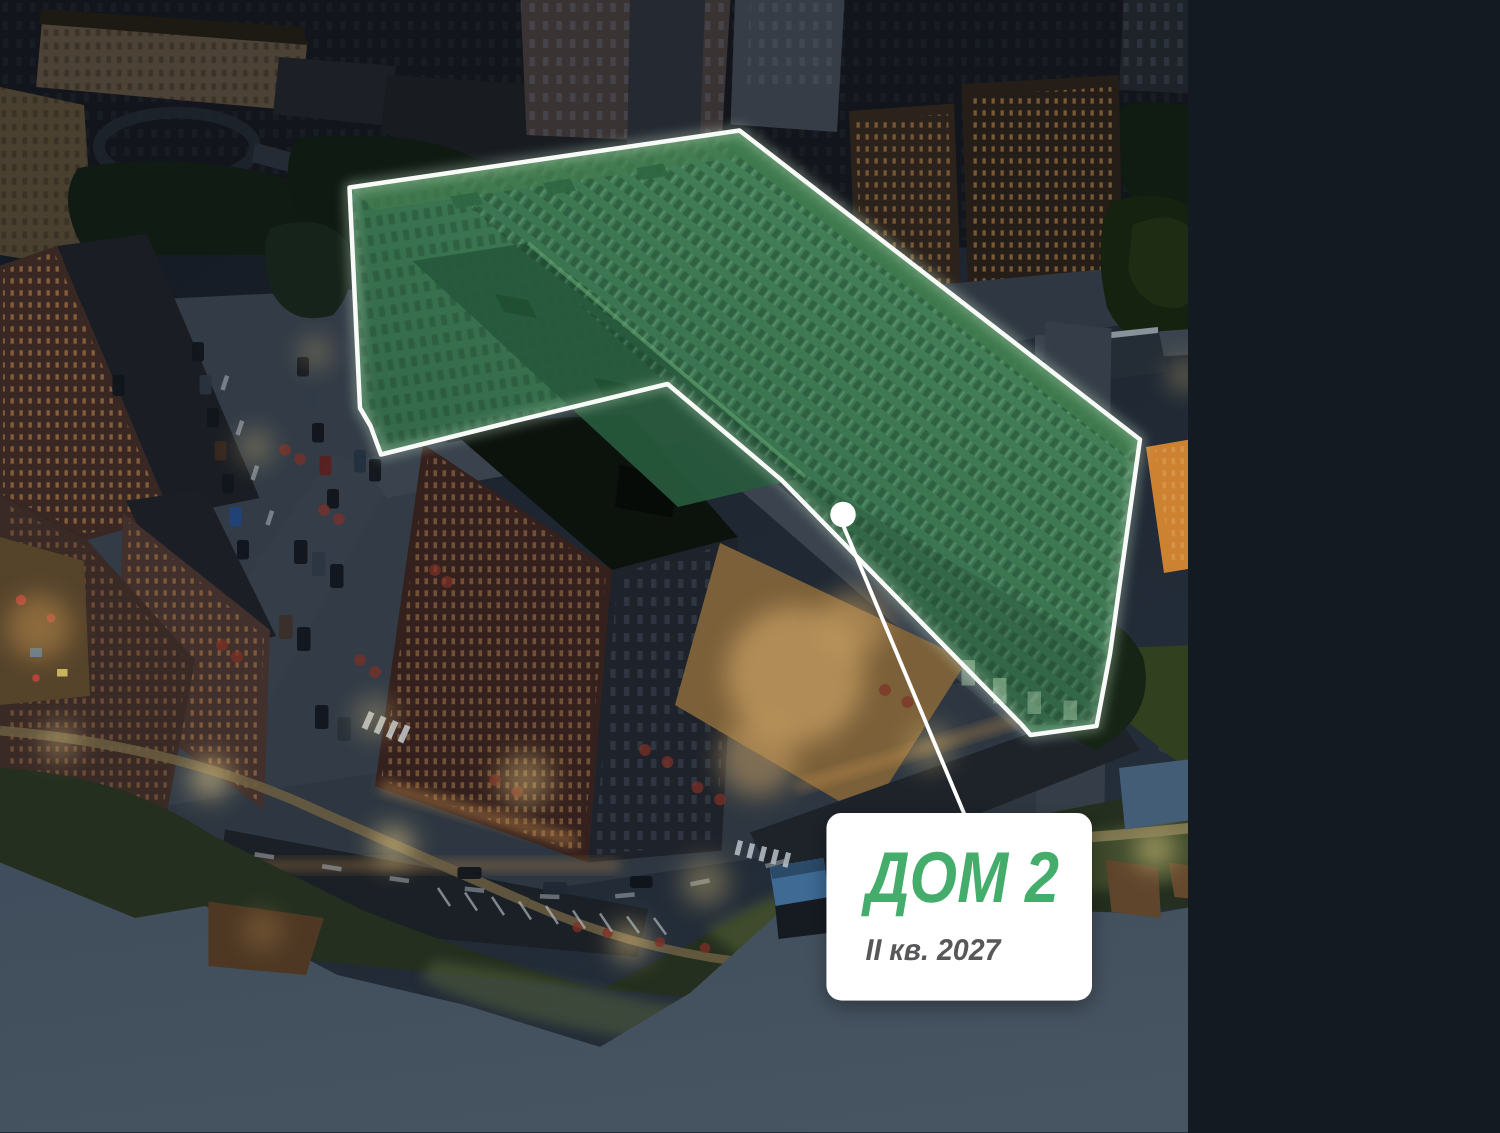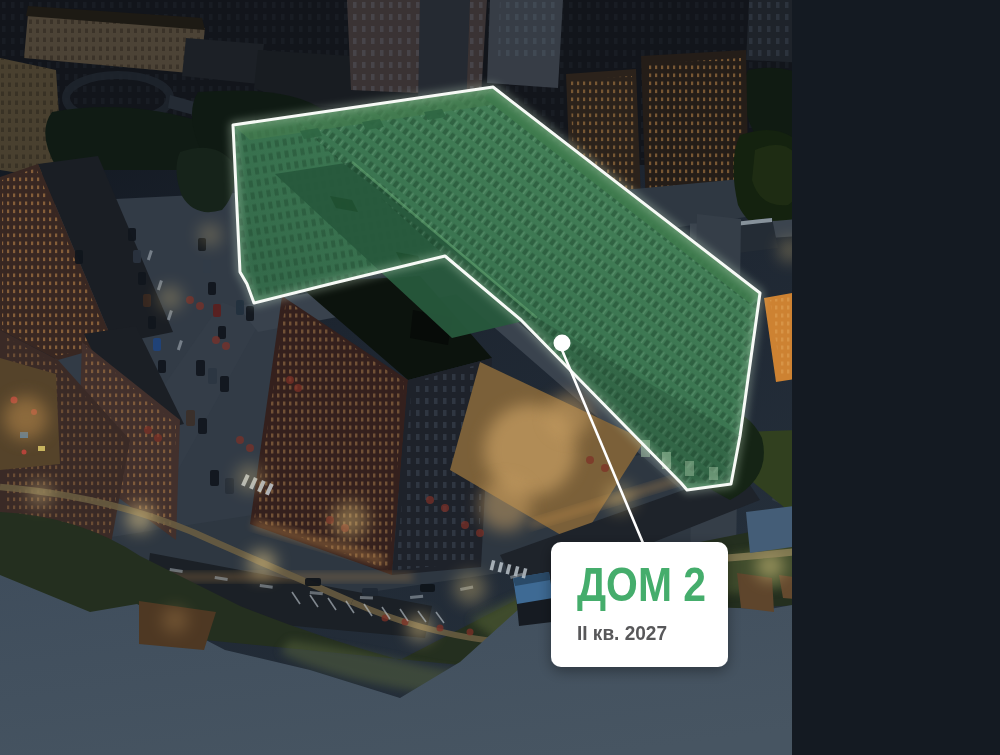--- a/index.html
+++ b/index.html
@@ -1,16 +1,16 @@
 <!DOCTYPE html>
 <html><head>
 <meta charset="utf-8">
 <style>
   html,body{margin:0;padding:0;background:#141a22;}
-  #stage{position:relative;width:792px;height:755px;overflow:hidden;font-family:"Liberation Sans",sans-serif;}
+  #stage{position:relative;width:792px;height:755px;overflow:hidden;font-family:"Liberation Sans",sans-serif;font-style:italic;}
 </style>
 </head>
 <body>
 <div id="stage">
 <svg width="1000" height="755" viewBox="0 0 1000 755">
 <defs>
   <linearGradient id="bgGrad" x1="0" y1="0" x2="0.7" y2="1">
     <stop offset="0" stop-color="#0f141c"></stop>
     <stop offset="0.45" stop-color="#1d2530"></stop>
     <stop offset="1" stop-color="#27323e"></stop>

